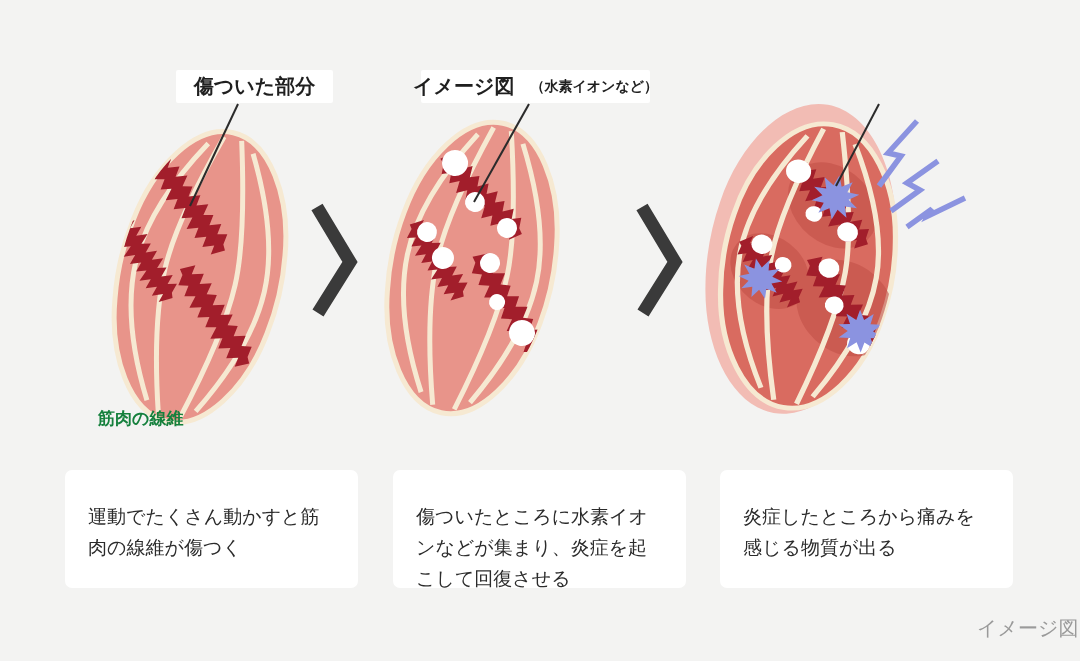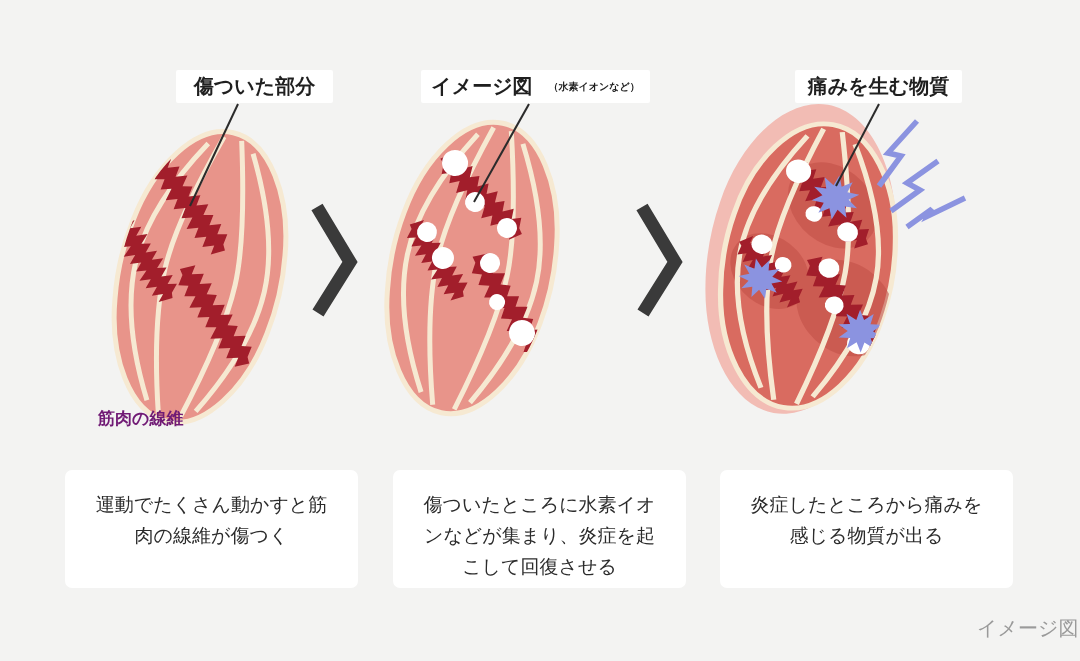--- a/index.html
+++ b/index.html
@@ -1,41 +1,42 @@
 <!DOCTYPE html>
 <html lang="ja"><head>
 <meta charset="utf-8">
 <style>
   html,body{margin:0;padding:0;}
   body{font-family:"Liberation Sans","DejaVu Sans",sans-serif;}
   .canvas{
     position:relative;width:1080px;height:661px;
-    background:#F3F3F2;overflow:hidden;text-align:center;
+    background:#F3F3F2;overflow:hidden;
   }
   .art{position:absolute;left:0;top:0;}
   .label-box{
     position:absolute;background:#FFFFFF;
     display:flex;align-items:center;justify-content:center;
     height:33px;white-space:nowrap;
     font-weight:bold;font-size:20px;color:#1F1F1F;
     border-radius:2px;
   }
-  .label-note{font-size:10px;font-weight:bold;margin-left:16px;}
+  .label-note{font-size:14px;font-weight:bold;margin-left:16px;}
   .caption-card{
     position:absolute;top:470px;width:293px;height:118px;
     background:#FFFFFF;border-radius:7px;box-sizing:border-box;
     padding:20px 23px;
   }
   .caption-text{
     font-size:19px;line-height:1.62;color:#2B2B2B;font-weight:500;
     white-space:pre-line;
+    margin-top:12px;
   }
   .fiber-label{
     position:absolute;left:98px;top:407px;
-    font-size:17px;font-weight:bold;color:#701a75;
+    font-size:17px;font-weight:bold;color:#15803d;
   }
   .watermark{
     position:absolute;left:977px;top:615px;
     font-size:20px;color:#9A9A9A;
   }
 </style>
 </head>
 <body>
 
 <div class="canvas">
@@ -143,23 +144,20 @@
 
   <div class="label-box" style="left:176px;top:70px;width:157px;">
     <span>傷ついた部分</span>
   </div>
 
   <div class="label-box" style="left:421px;top:70px;width:229px;">
     <span>イメージ図</span>
     <span class="label-note">（水素イオンなど）</span>
   </div>
 
-  <div class="label-box" style="left:795px;top:70px;width:167px;">
-    <span>痛みを生む物質</span>
-  </div>
 
   <div class="fiber-label">筋肉の線維</div>
 
   <div class="caption-card" style="left:65px;">
     <div class="caption-text">運動でたくさん動かすと筋
 肉の線維が傷つく</div>
   </div>
   <div class="caption-card" style="left:393px;">
     <div class="caption-text">傷ついたところに水素イオ
 ンなどが集まり、炎症を起

